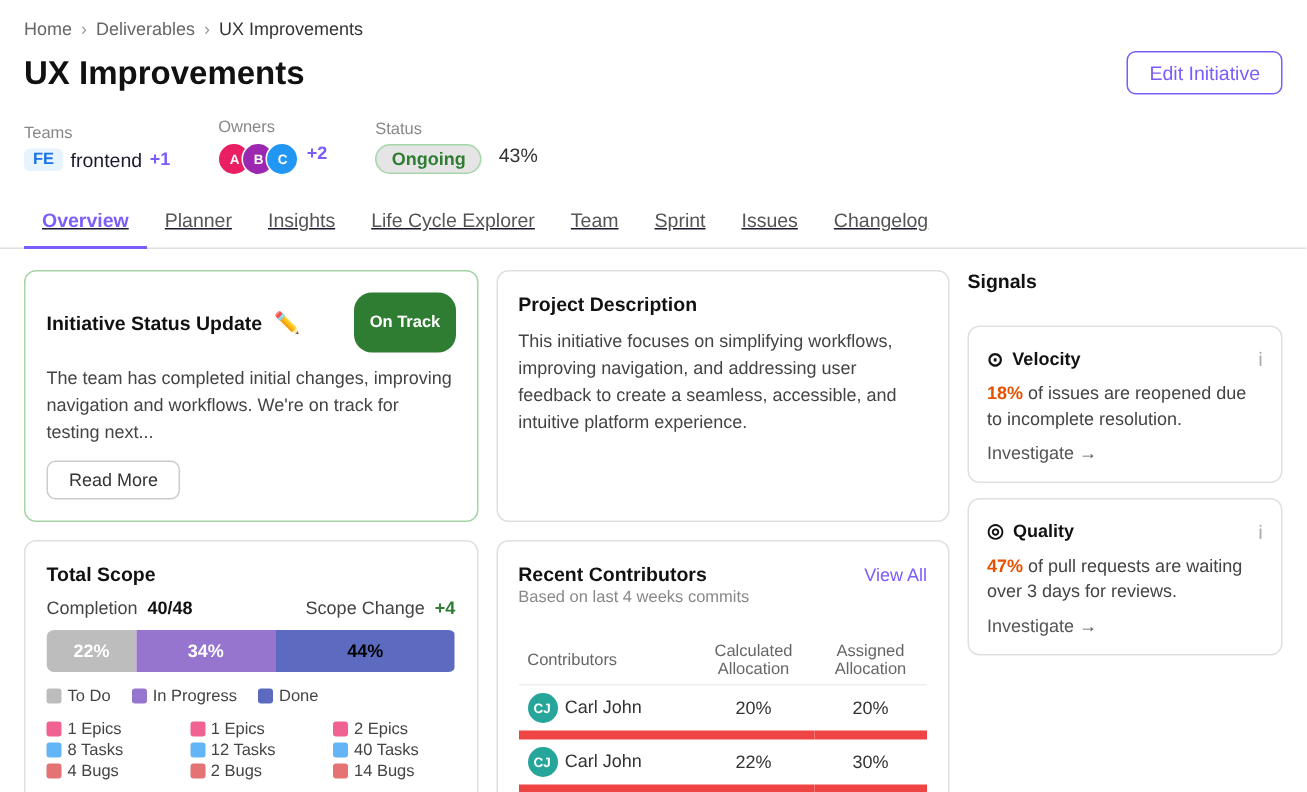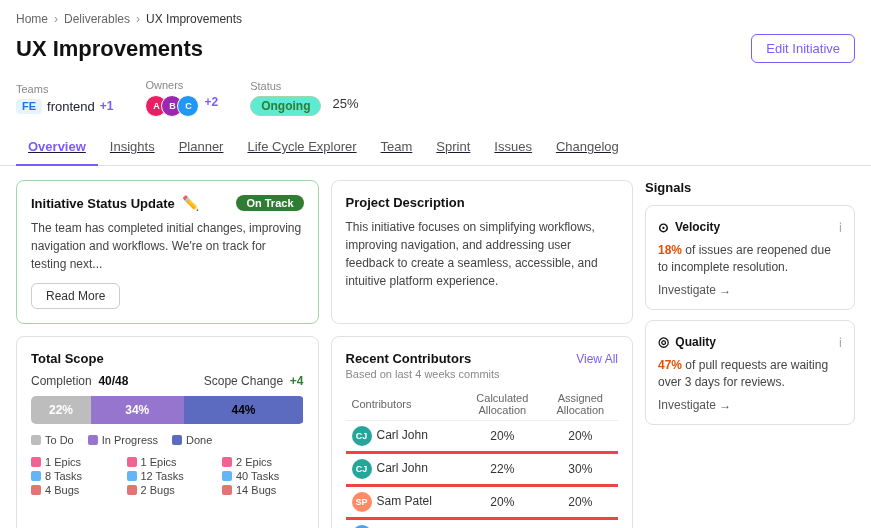--- a/index.html
+++ b/index.html
@@ -18,37 +18,37 @@
     .meta-item label { font-size: 11px; color: #888; display: block; margin-bottom: 4px; }
     .meta-item .value { display: flex; gap: 5px; font-size: 13px; font-weight: 500; }
     .tag-fe { background: #e8f4fd; color: #1a73e8; border-radius: 4px; padding: 1px 6px; font-size: 11px; font-weight: 600; }
     .plus-tag { color: #7c5cfc; font-size: 12px; font-weight: 600; cursor: pointer; }
     .avatars { display: flex; align-items: center; }
     .avatar { width: 22px; height: 22px; border-radius: 50%; border: 1.5px solid #fff; margin-left: -6px; display: flex; align-items: center; justify-content: center; font-size: 9px; font-weight: 700; color: #fff; }
     .avatar:first-child { margin-left: 0; }
     .avatar-1 { background: #e91e63; }
     .avatar-2 { background: #9c27b0; }
     .avatar-3 { background: #2196f3; }
-    .status-badge { background: #5eead4; color: #2e7d32; border-radius: 12px; padding: 2px 10px; font-size: 12px; font-weight: 600; border: 1px solid #a5d6a7; }
+    .status-badge { background: #e5e5e5; color: #2e7d32; border-radius: 12px; padding: 2px 10px; font-size: 12px; font-weight: 600; border: 1px solid #a5d6a7; }
     .progress-pct { color: #333; font-weight: 500; margin-left: 6px; }
 
     .tabs { display: flex; gap: 0; border-bottom: 1px solid #e0e0e0; padding: 0 16px; margin-bottom: 0; text-decoration: underline; }
     .tab { padding: 10px 12px; font-size: 13px; cursor: pointer; color: #555; border-bottom: 2px solid transparent; margin-bottom: -1px; white-space: nowrap; }
     .tab.active { color: #7c5cfc; border-bottom: 2px solid #7c5cfc; font-weight: 600; }
 
     .main-content { display: flex; gap: 0; padding: 14px 16px; }
     .left-col { flex: 1; display: flex; flex-direction: column; gap: 12px; }
     .right-col { width: 210px; margin-left: 12px; }
 
     .card { border: 1px solid #e0e0e0; border-radius: 8px; padding: 14px; }
     .card-green { border-color: #a5d6a7; }
 
     .card-header { display: flex; align-items: center; justify-content: space-between; margin-bottom: 8px; }
     .card-title { font-weight: 600; font-size: 13px; color: #111; }
-    .on-track-badge { background: #2e7d32; color: #fff; font-size: 11px; font-weight: 600; border-radius: 12px; padding: 2px 10px; }
+    .on-track-badge { background: #2e7d32; color: #fff; font-size: 11px; font-weight: 600; border-radius: 12px; padding: 14px 10px; }
     .edit-icon { color: #888; cursor: pointer; font-size: 14px; margin-left: 4px; }
 
     .card-body { font-size: 12px; color: #444; line-height: 1.5; margin-bottom: 10px; }
     .read-more-btn { border: 1px solid #ccc; background: #fff; color: #333; padding: 5px 14px; border-radius: 6px; font-size: 12px; cursor: pointer; }
 
     .top-cards { display: flex; gap: 12px; }
     .top-cards .card { flex: 1; }
 
     .scope-card .scope-header { font-weight: 700; font-size: 13px; color: #111; margin-bottom: 8px; }
     .scope-completion { display: flex; align-items: center; justify-content: space-between; margin-bottom: 8px; font-size: 12px; color: #444; }
@@ -71,30 +71,30 @@
     .stat-item { display: flex; align-items: center; gap: 4px; font-size: 11px; color: #444; margin-bottom: 2px; }
     .stat-icon { width: 10px; height: 10px; border-radius: 2px; }
     .icon-epic { background: #f06292; }
     .icon-task { background: #64b5f6; }
     .icon-bug { background: #e57373; }
 
     .contributors-card { flex: 1; }
     .contrib-header { display: flex; align-items: center; justify-content: space-between; margin-bottom: 2px; }
     .contrib-title { font-weight: 700; font-size: 13px; color: #111; }
     .view-all { color: #7c5cfc; font-size: 12px; cursor: pointer; text-decoration: none; }
-    .contrib-sub { font-size: 11px; color: #888; margin-bottom: 8px; }
+    .contrib-sub { font-size: 11px; color: #888; margin-bottom: 20px; }
     .contrib-table { width: 100%; border-collapse: collapse; }
     .contrib-table th { font-size: 11px; color: #666; font-weight: 500; padding: 4px 6px; text-align: left; border-bottom: 1px solid #eee; }
-    .contrib-table td { font-size: 12px; color: #333; padding: 5px 6px; border-bottom: 3px solid #ef4444; }
+    .contrib-table td { font-size: 12px; color: #333; padding: 5px 6px; border-bottom: 6px solid #ef4444; }
     .contrib-table th:not(:first-child), .contrib-table td:not(:first-child) { text-align: center; }
     .contrib-avatar { width: 20px; height: 20px; border-radius: 50%; display: inline-flex; align-items: center; justify-content: center; font-size: 9px; font-weight: 700; color: #fff; margin-right: 5px; vertical-align: middle; }
     .ca-green { background: #26a69a; }
     .ca-orange { background: #ff8a65; }
     .ca-blue { background: #42a5f5; }
-    .signals-title { font-weight: 700; font-size: 13px; margin-bottom: 10px; color: #111; }
+    .signals-title { font-weight: 700; font-size: 13px; margin-bottom: 22px; color: #111; }
     .signal-card { border: 1px solid #e0e0e0; border-radius: 8px; padding: 12px; margin-bottom: 10px; }
     .signal-card-header { display: flex; align-items: center; justify-content: space-between; margin-bottom: 6px; }
     .signal-name { display: flex; align-items: center; gap: 6px; font-weight: 600; font-size: 12px; color: #111; }
     .signal-icon { font-size: 13px; }
     .info-icon { color: #aaa; font-size: 13px; cursor: pointer; }
     .signal-body { font-size: 12px; color: #444; line-height: 1.45; margin-bottom: 6px; }
     .highlight-orange { color: #e65100; font-weight: 700; }
     .investigate-link { color: #555; font-size: 12px; cursor: pointer; display: flex; align-items: center; gap: 3px; }
   </style>
 </head>
@@ -130,29 +130,29 @@
         <div class="avatar avatar-2">B</div>
         <div class="avatar avatar-3">C</div>
       </div>
       <span class="plus-tag">+2</span>
     </div>
   </div>
   <div class="meta-item">
     <label>Status</label>
     <div class="value">
       <span class="status-badge">Ongoing</span>
-      <span class="progress-pct">25%</span>
+      <span class="progress-pct">43%</span>
     </div>
   </div>
 </div>
 
 <div class="tabs">
   <div class="tab active">Overview</div>
+  <div class="tab">Planner</div>
   <div class="tab">Insights</div>
-  <div class="tab">Planner</div>
   <div class="tab">Life Cycle Explorer</div>
   <div class="tab">Team</div>
   <div class="tab">Sprint</div>
   <div class="tab">Issues</div>
   <div class="tab">Changelog</div>
 </div>
 
 <div class="main-content">
   <div class="left-col">
 

